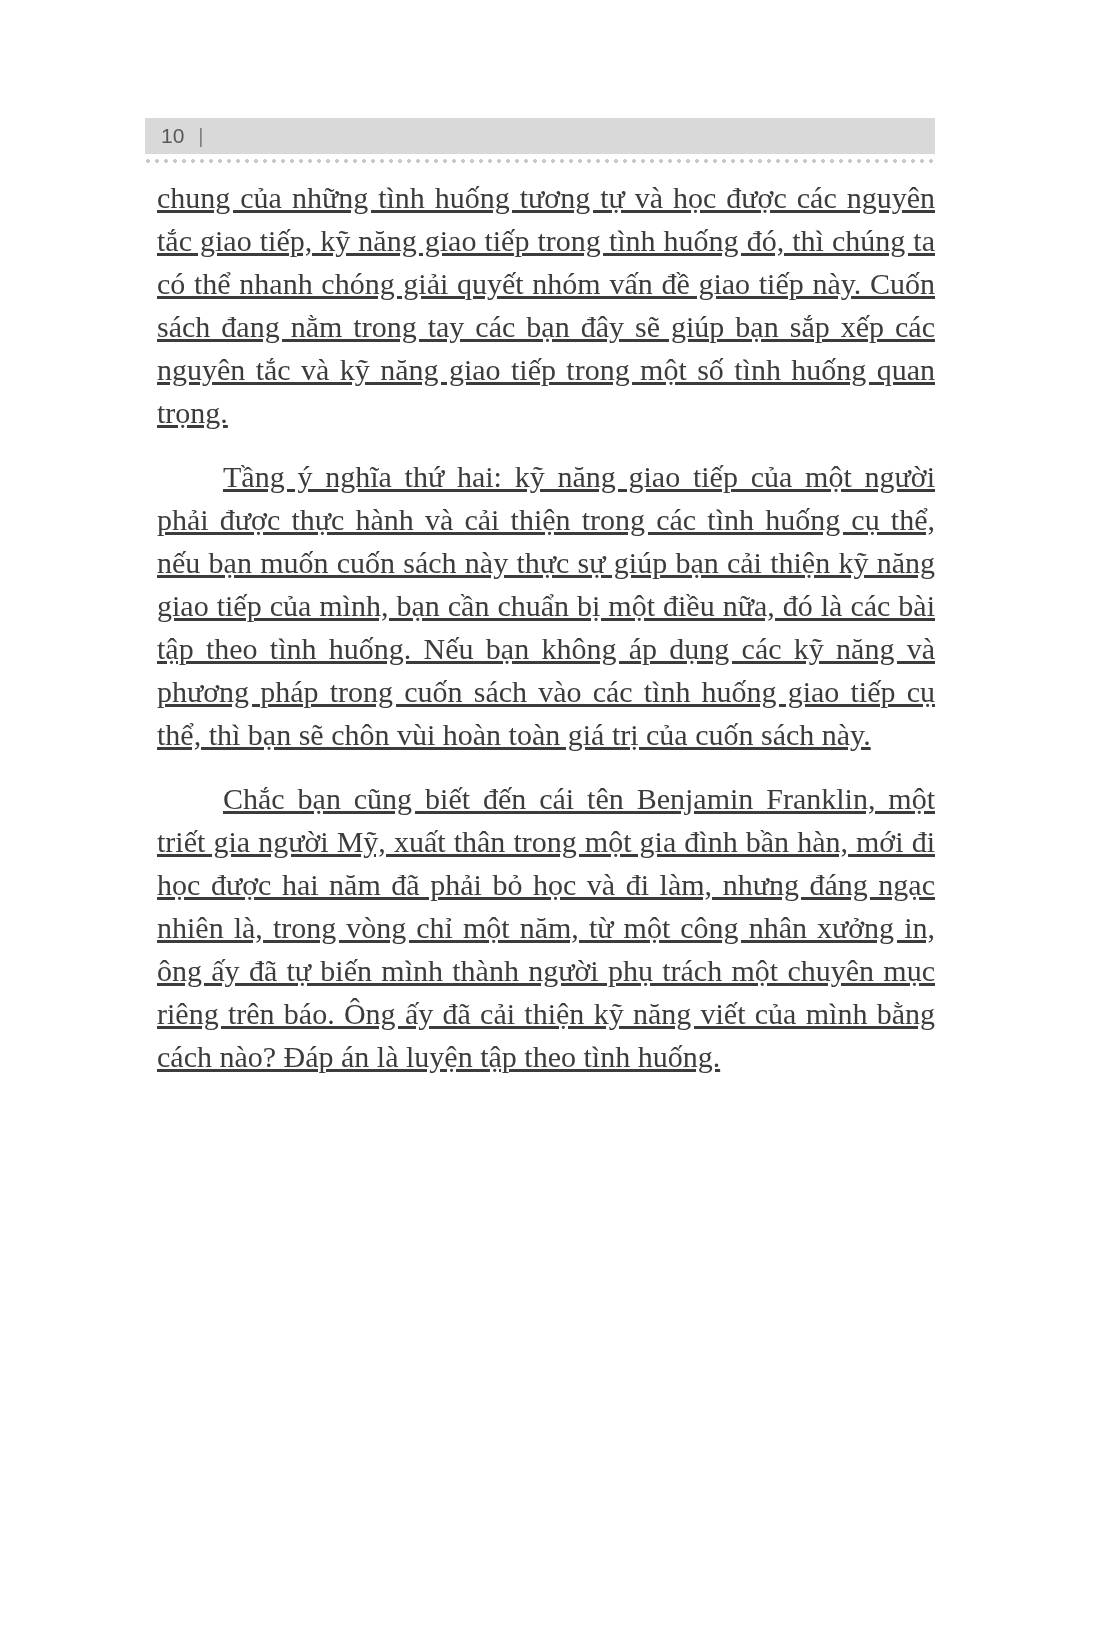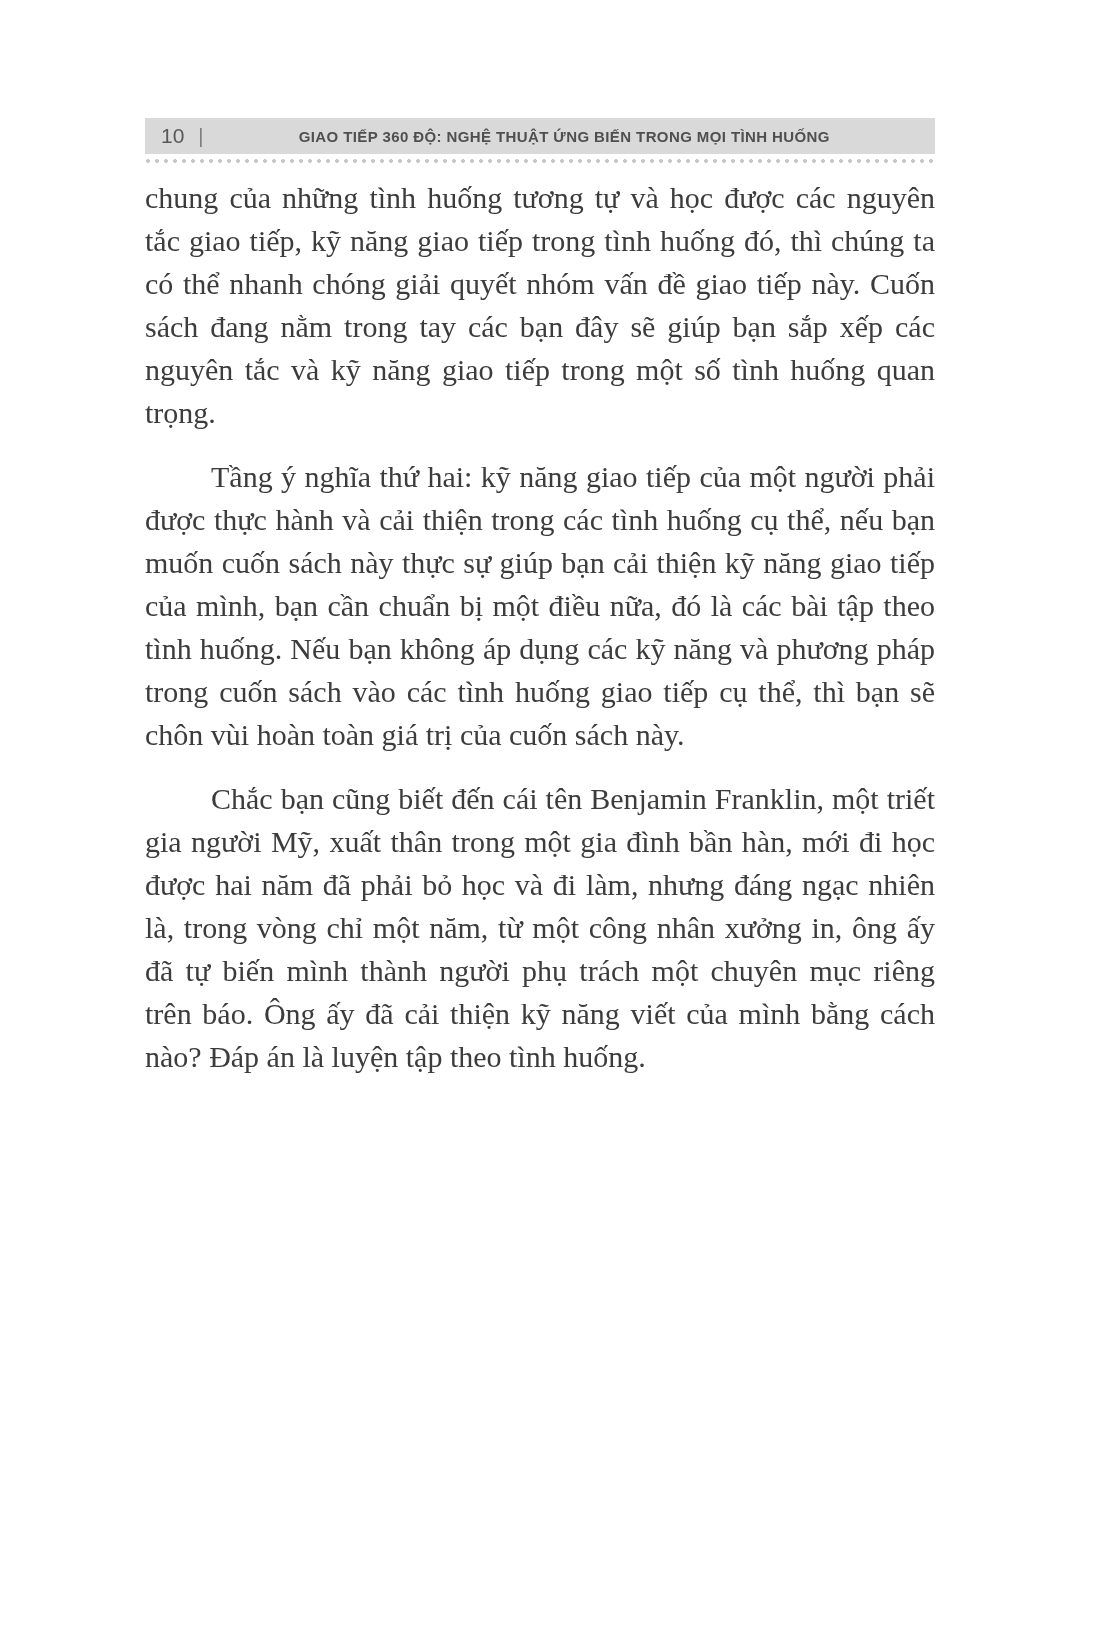--- a/index.html
+++ b/index.html
@@ -62,37 +62,37 @@
     position: absolute;
     top: 176px;
     left: 145px;
     width: 790px;
     color: #3c3c3c;
     font-size: 30px;
     line-height: 43px;
     text-align: justify;
   }
   .body-text p {
-    margin: 0 0 21px 0;
+    margin: 0 0 21px 12px;
     text-indent: 66px;
+    text-decoration: underline;
   }
   .body-text p.no-indent {
     text-indent: 0;
   }
 </style>
 </head>
 <body>
 
 <div class="page">
 
   <div class="header-wrap">
     <div class="header-bar">
       <span class="page-number">10</span>
       <span class="header-divider">|</span>
-      <span class="header-title">GIAO TIẾP 360 ĐỘ: NGHỆ THUẬT ỨNG BIẾN TRONG MỌI TÌNH HUỐNG</span>
     </div>
     <div class="perforation"></div>
   </div>
 
   <div class="body-text">
     <p class="no-indent">chung của những tình huống tương tự và học được các nguyên tắc giao tiếp, kỹ năng giao tiếp trong tình huống đó, thì chúng ta có thể nhanh chóng giải quyết nhóm vấn đề giao tiếp này. Cuốn sách đang nằm trong tay các bạn đây sẽ giúp bạn sắp xếp các nguyên tắc và kỹ năng giao tiếp trong một số tình huống quan trọng.</p>
     <p>Tầng ý nghĩa thứ hai: kỹ năng giao tiếp của một người phải được thực hành và cải thiện trong các tình huống cụ thể, nếu bạn muốn cuốn sách này thực sự giúp bạn cải thiện kỹ năng giao tiếp của mình, bạn cần chuẩn bị một điều nữa, đó là các bài tập theo tình huống. Nếu bạn không áp dụng các kỹ năng và phương pháp trong cuốn sách vào các tình huống giao tiếp cụ thể, thì bạn sẽ chôn vùi hoàn toàn giá trị của cuốn sách này.</p>
     <p>Chắc bạn cũng biết đến cái tên Benjamin Franklin, một triết gia người Mỹ, xuất thân trong một gia đình bần hàn, mới đi học được hai năm đã phải bỏ học và đi làm, nhưng đáng ngạc nhiên là, trong vòng chỉ một năm, từ một công nhân xưởng in, ông ấy đã tự biến mình thành người phụ trách một chuyên mục riêng trên báo. Ông ấy đã cải thiện kỹ năng viết của mình bằng cách nào? Đáp án là luyện tập theo tình huống.</p>
   </div>
 

